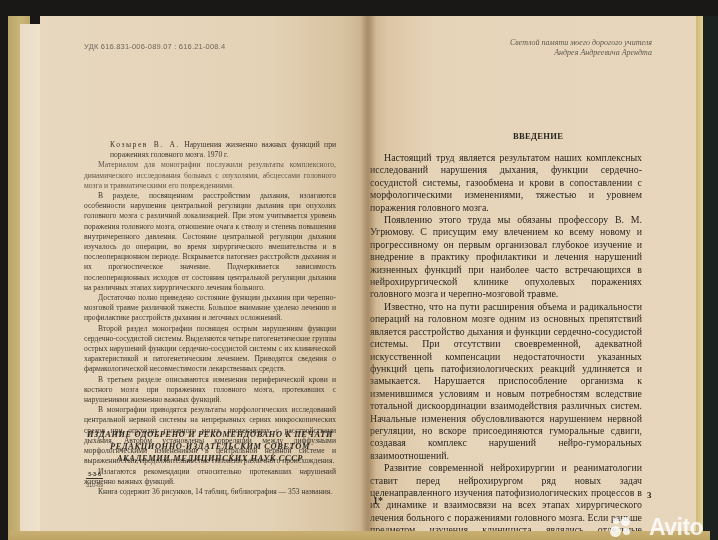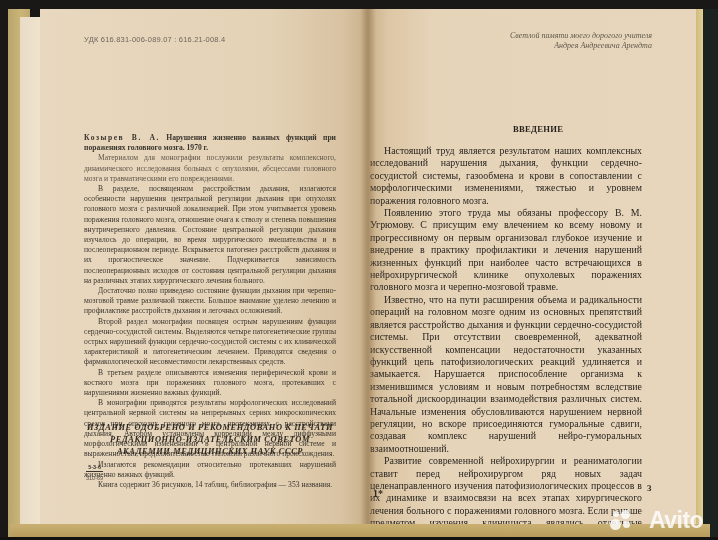--- a/index.html
+++ b/index.html
@@ -9,21 +9,21 @@
     body {
       width: 718px;
       height: 540px;
       background: #1a1816;
       position: relative;
       overflow: hidden;
       font-family: "Liberation Serif", "DejaVu Serif", serif;
     }
     .scene {
       position: absolute;
-      left: 0; top: 9px;
+      left: 0; top: 16px;
       width: 718px; height: 464px; border-radius: 14px;
     }
     
     .cover-left {
       position: absolute;
       left: 8px; top: 0;
       width: 22px; height: 528px;
       background: linear-gradient(90deg, #b9a56a 0%, #cbb67a 60%, #bda86d 100%);
     }
     .cover-left-inner {
@@ -98,21 +98,22 @@
       line-height: 10.2px;
       color: #3a352e;
       text-align: justify;
     }
     .abstract p {
       margin: 0;
       text-indent: 14px;
     }
     .abstract .biblio {
       text-indent: 0;
-      font-weight: bold;
+      font-weight: normal;
+      margin-left: 26px;
     }
     .abstract .biblio .author {
       letter-spacing: 1.5px;
     }
     .abstract p.faded {
       color: #5f564a;
     }
     .approval {
       position: absolute;
       left: 44px; top: 413px;

